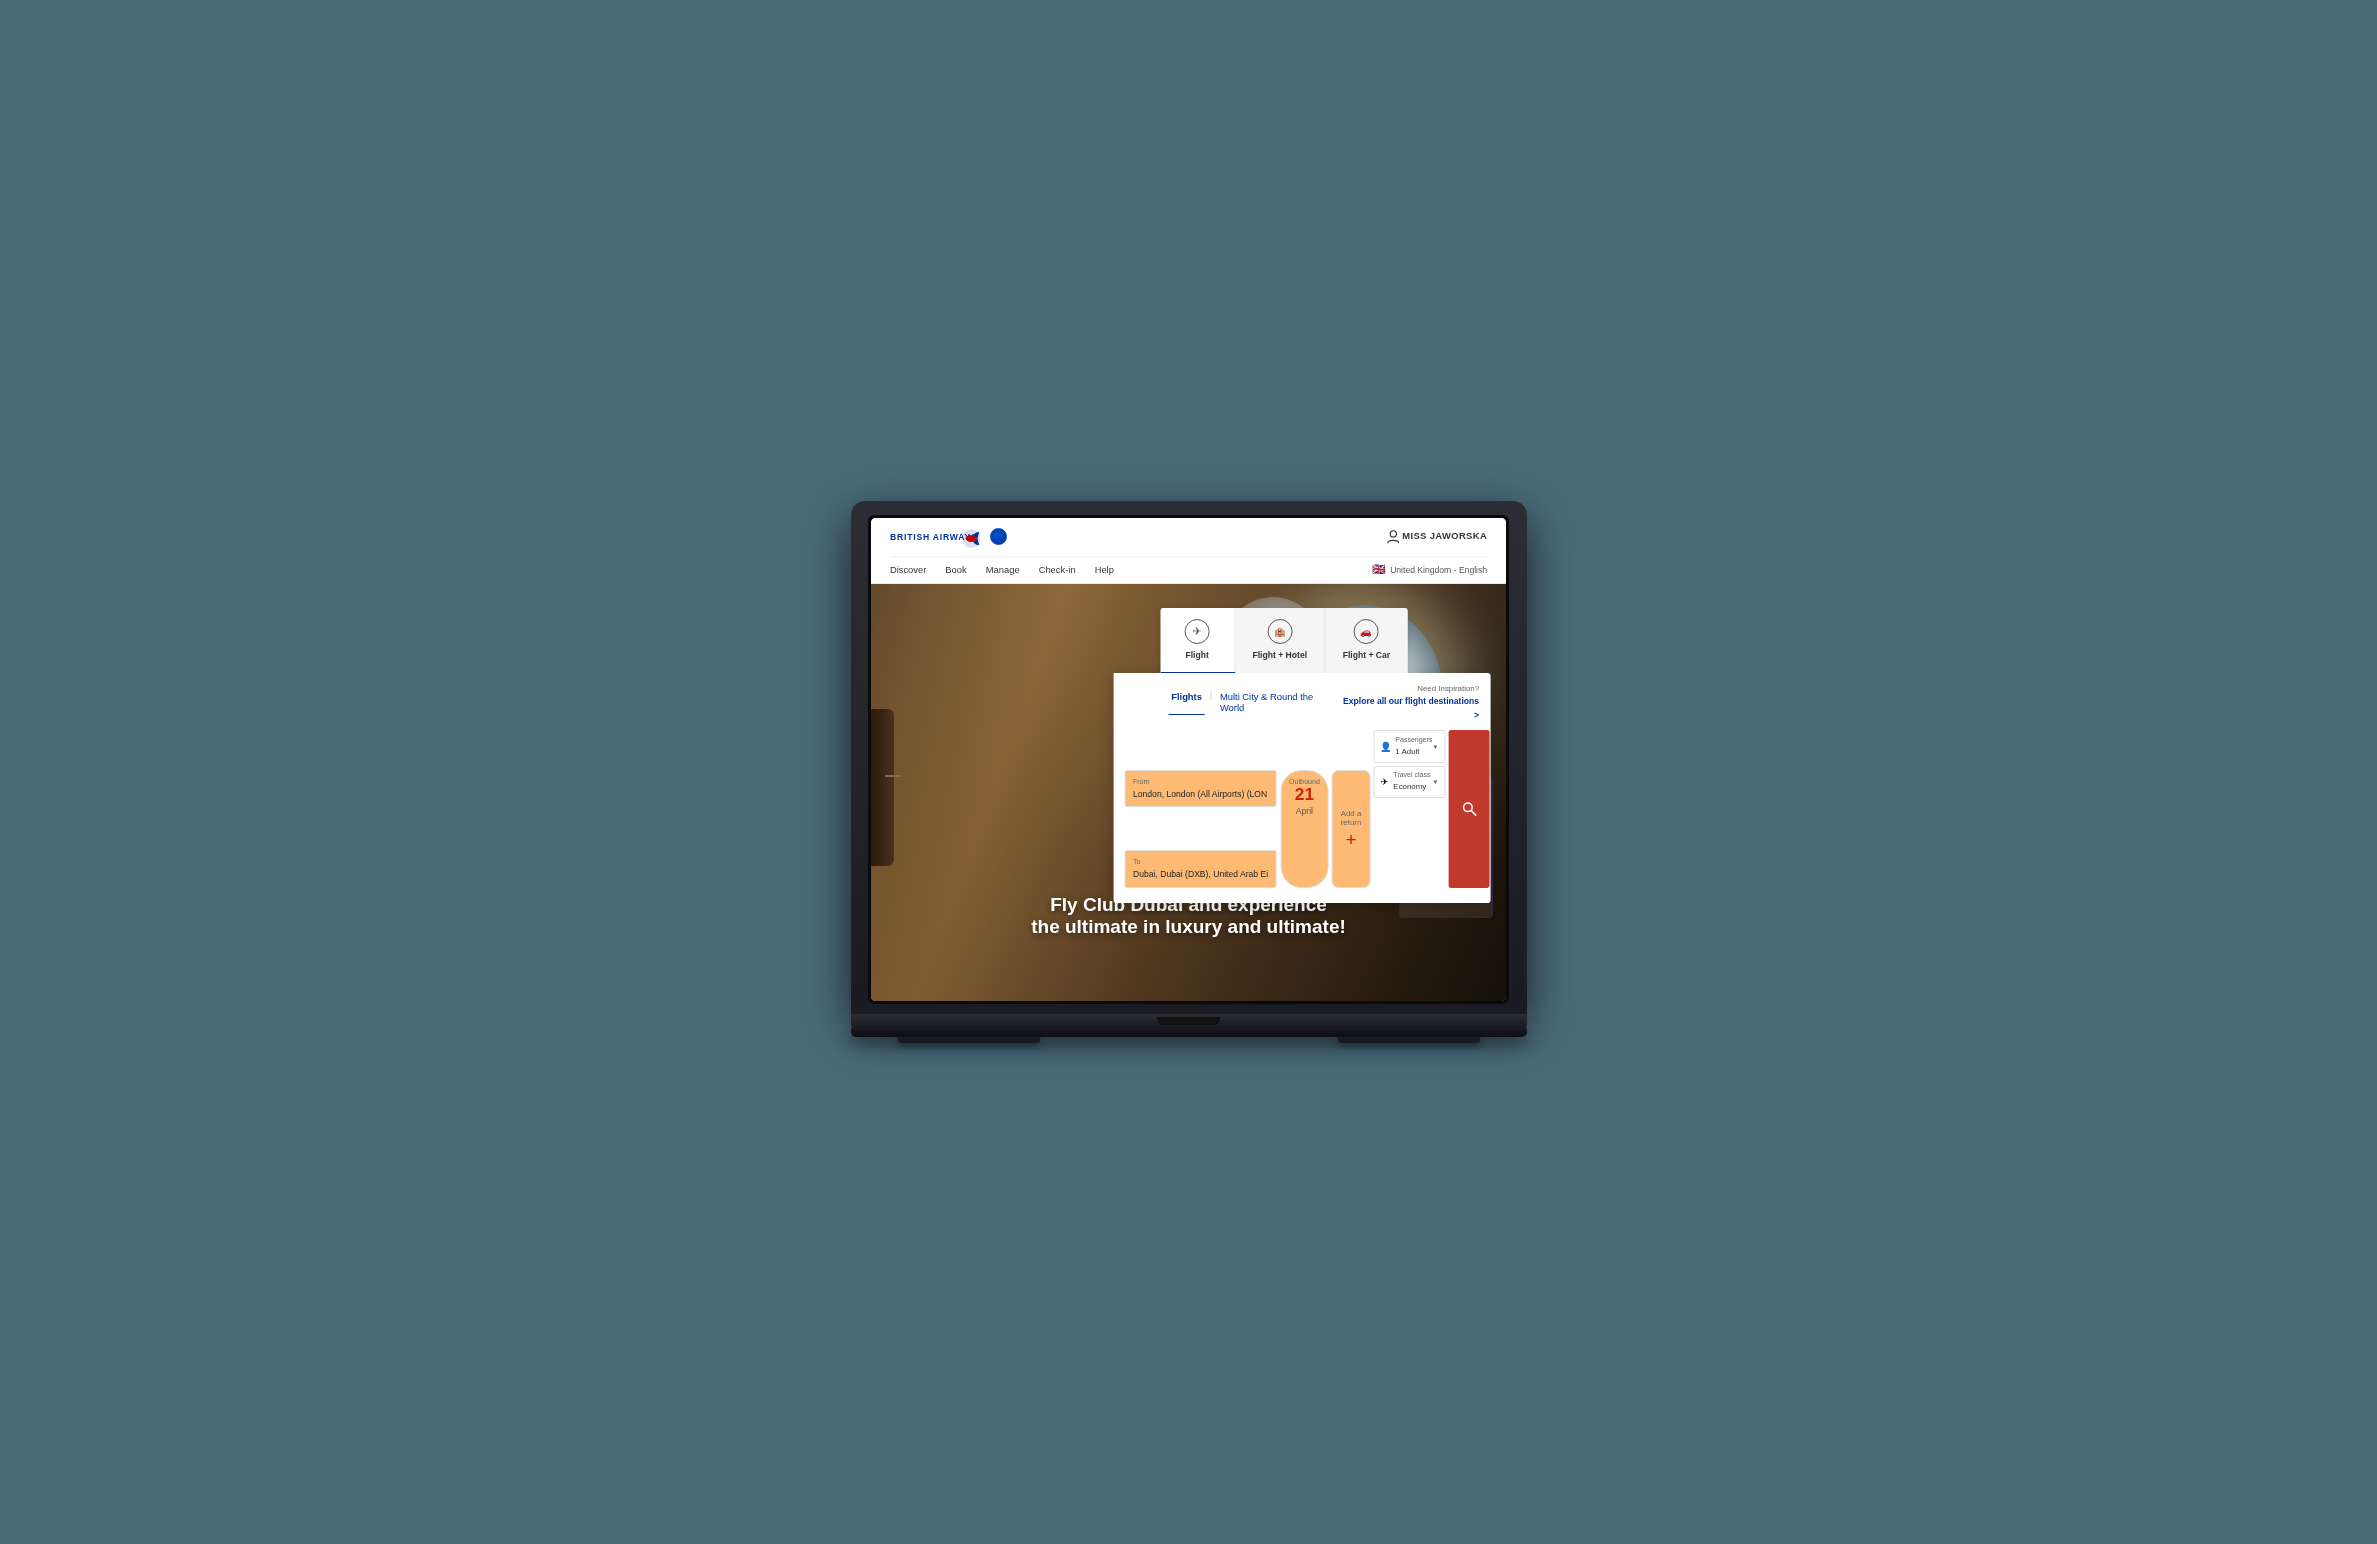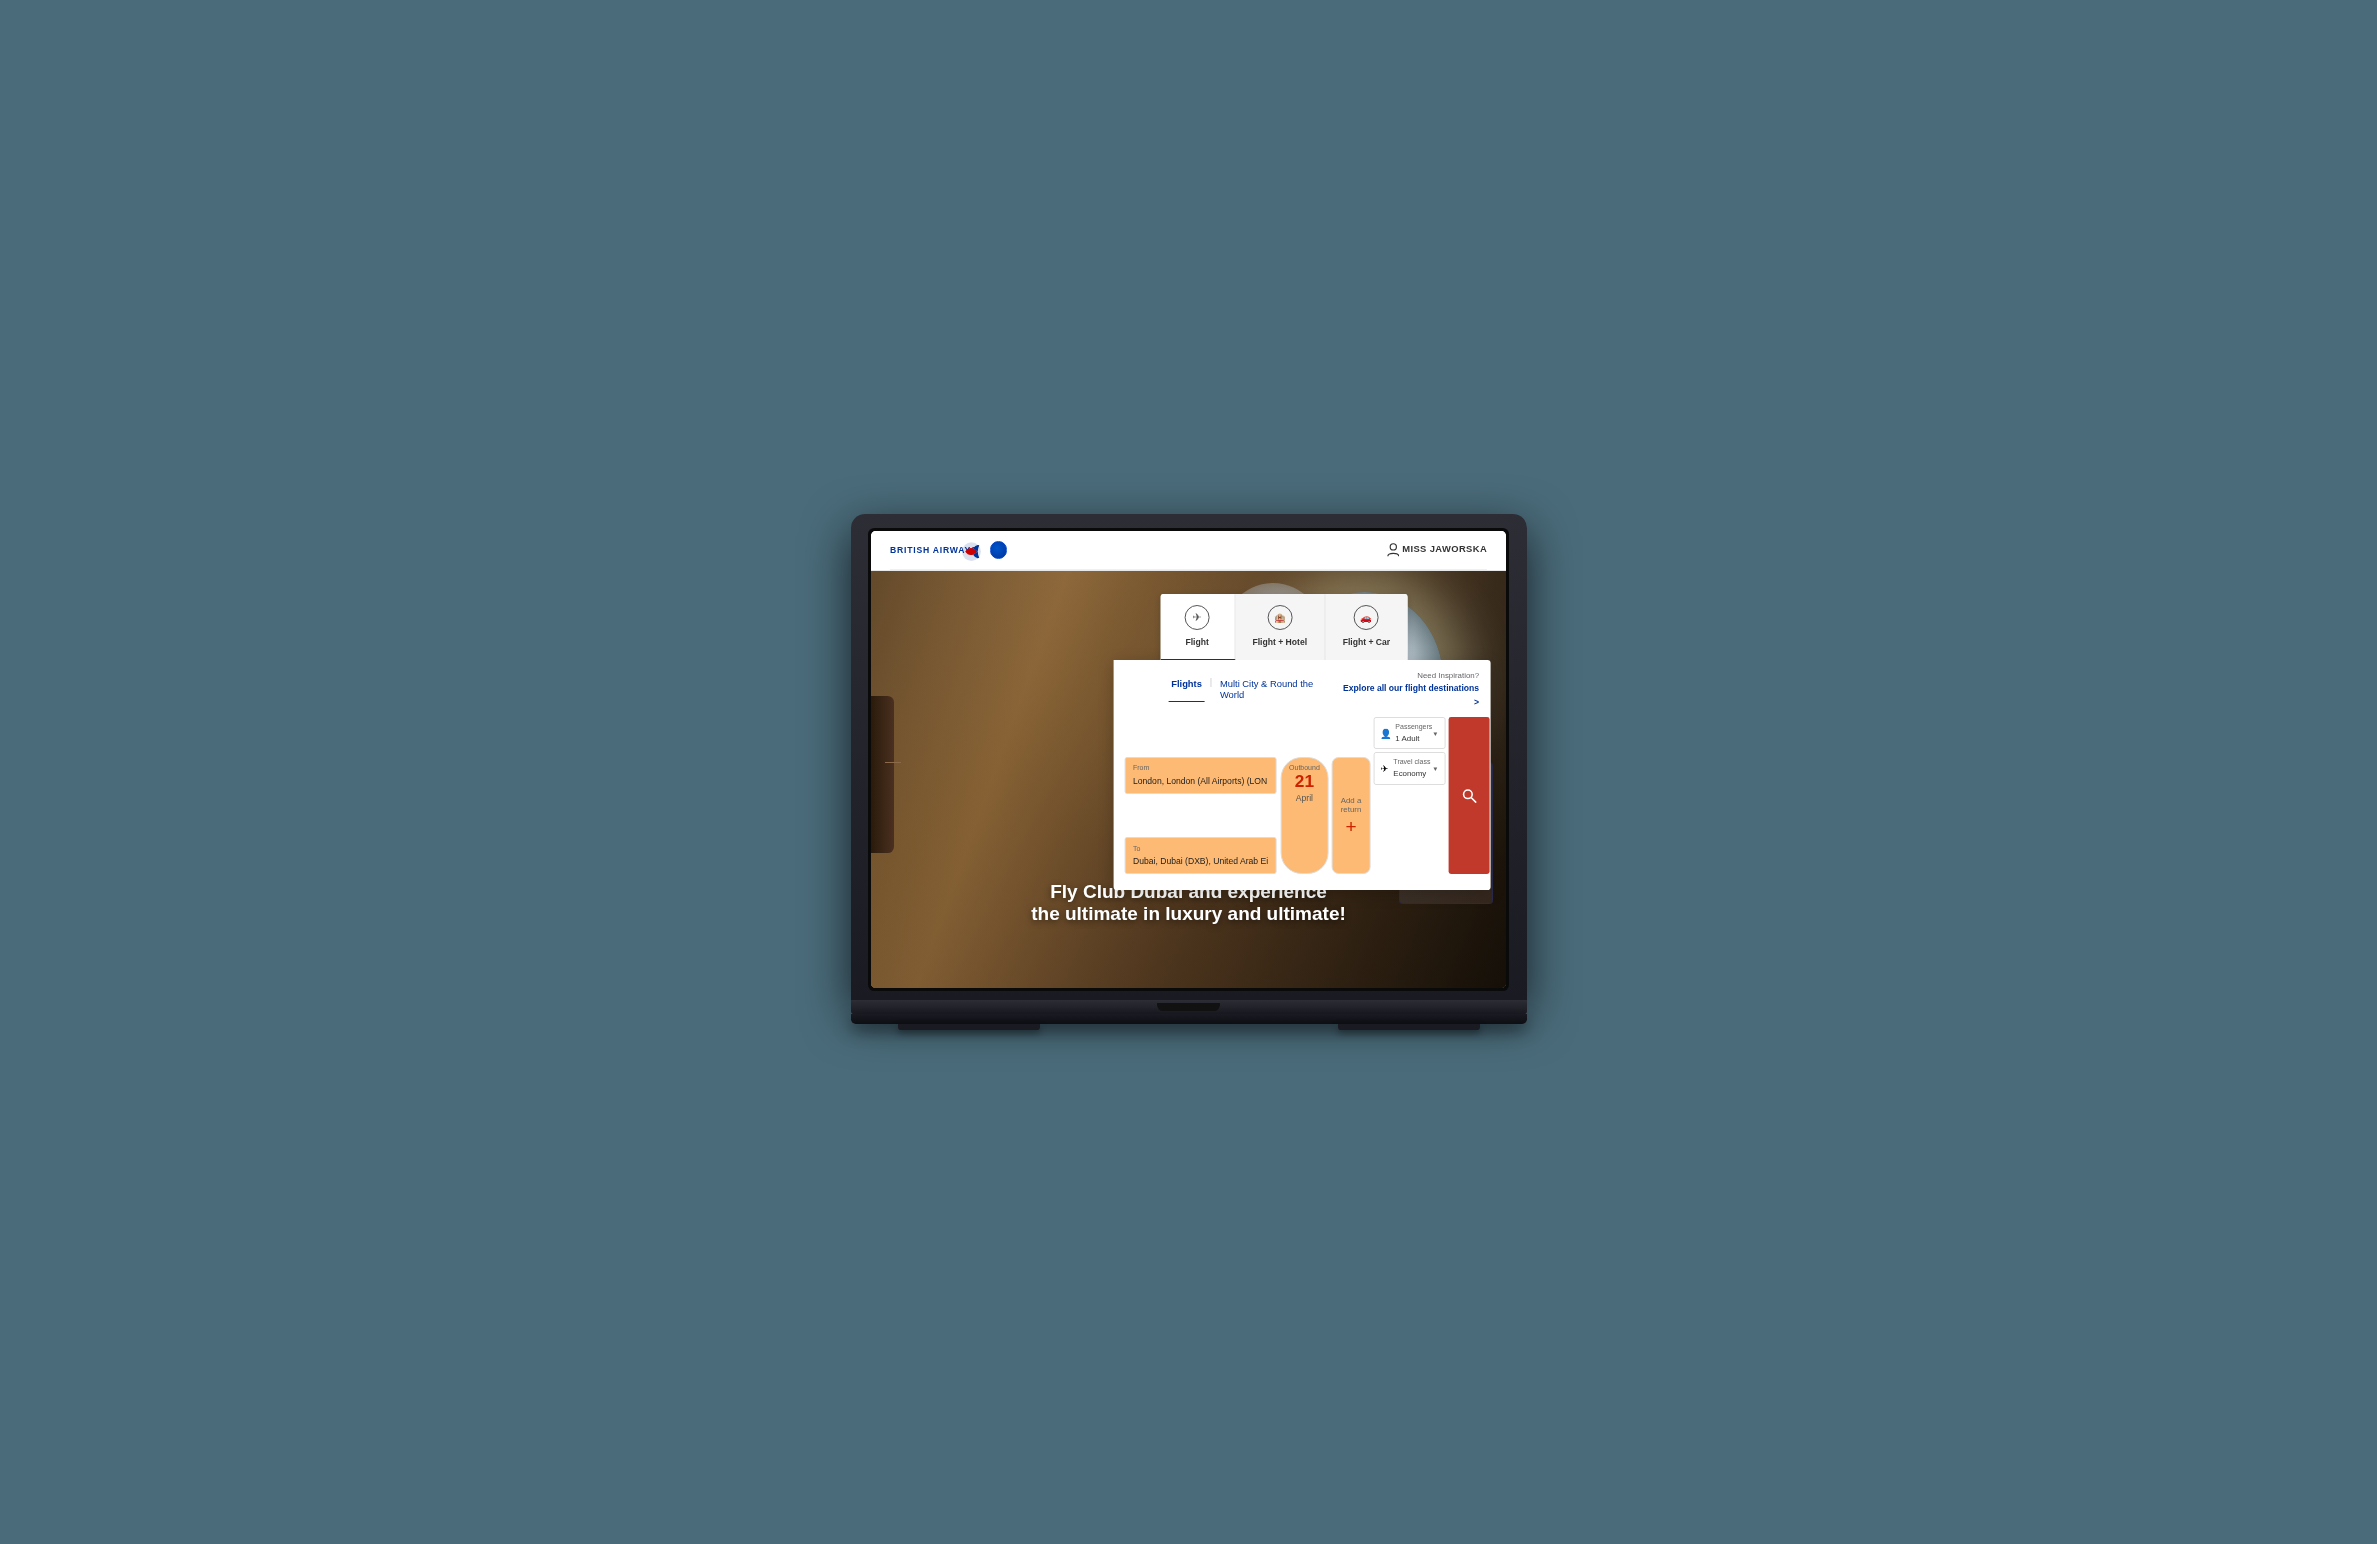--- a/index.html
+++ b/index.html
@@ -510,20 +510,33 @@
               </svg>
 
               <div class="oneworld-badge" style="background:radial-gradient(circle at 40% 40%, #0055cc, #003399); width:17.3px;height:17.3px;border-radius:50%;"></div>
             </div>
             <div class="user-area">
               <svg width="12.6" height="14" viewBox="0 0 16 18">
                 <circle cx="8" cy="5" r="4" fill="none" stroke="#333" stroke-width="1.5"></circle>
                 <path d="M1,17 C1,12 15,12 15,17" fill="none" stroke="#333" stroke-width="1.5"></path>
               </svg>
               <span class="user-name">MISS JAWORSKA</span>
+            </div>
+          </div>
+          <div class="navbar-bottom">
+            <div class="nav-links">
+              <a class="nav-link">Discover</a>
+              <a class="nav-link">Book</a>
+              <a class="nav-link">Manage</a>
+              <a class="nav-link">Check-in</a>
+              <a class="nav-link">Help</a>
+            </div>
+            <div class="locale-area">
+              <span class="flag-emoji">🇬🇧</span>
+              <span>United Kingdom - English</span>
             </div>
           </div>
         </div>
 
         <div class="hero">
           <div class="hero-bg"></div>
 
           <div style="position:absolute;inset:0;background:linear-gradient(110deg, rgba(90,65,35,0.9) 0%, rgba(140,100,55,0.7) 25%, rgba(80,55,30,0.8) 55%, rgba(20,15,8,0.9) 100%);"></div>
 
           <div class="hero-window"></div>

